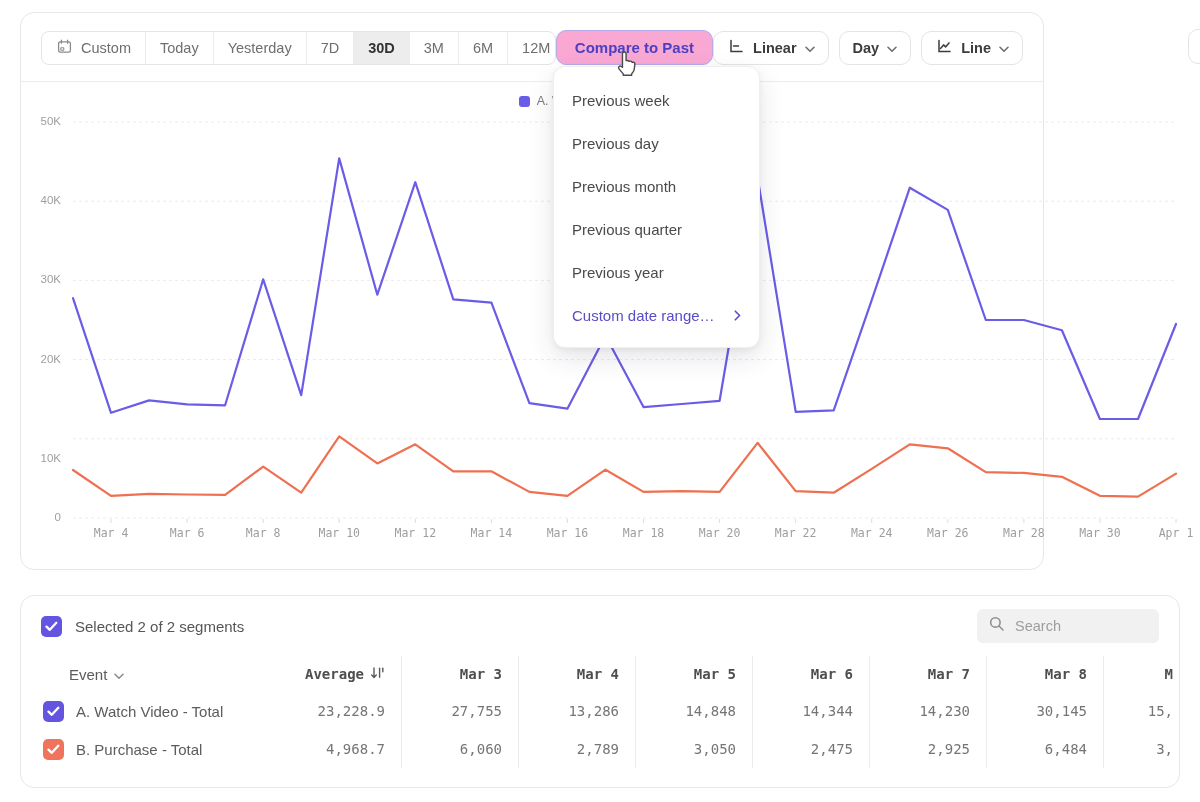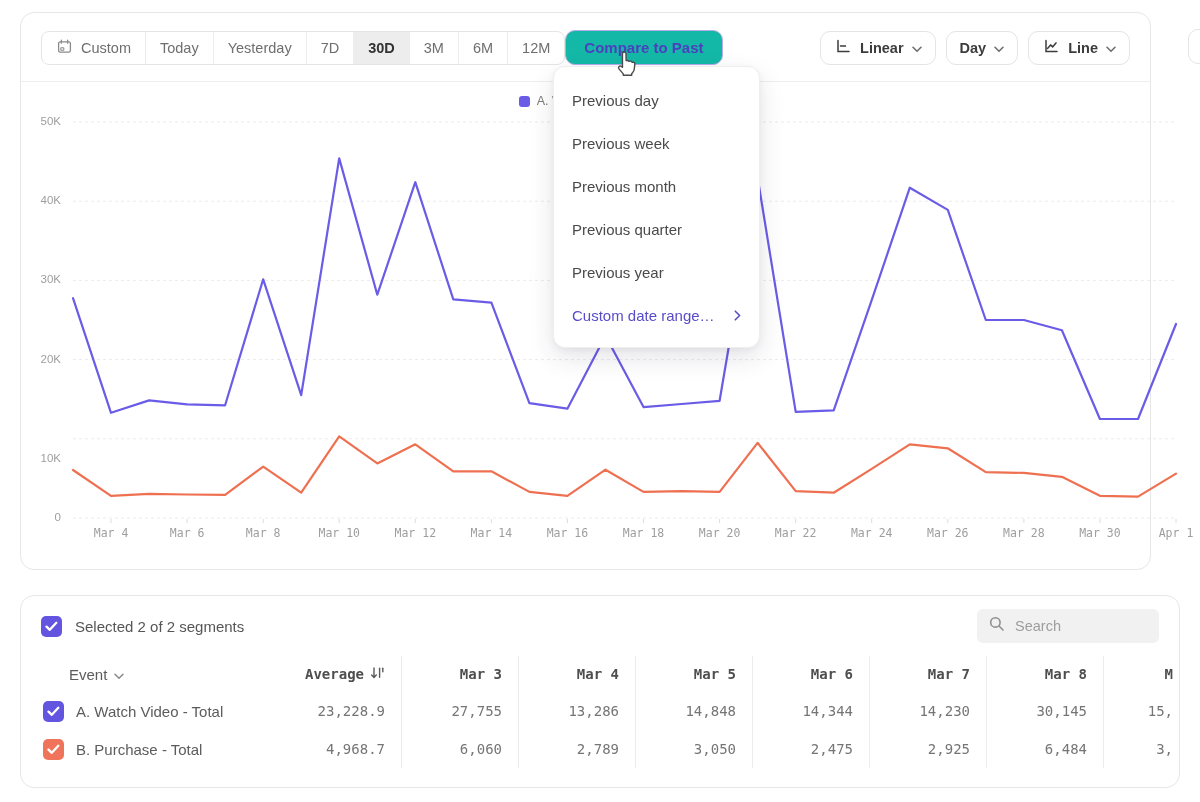--- a/index.html
+++ b/index.html
@@ -1,28 +1,28 @@
 <!DOCTYPE html>
 <html><head>
 <meta charset="utf-8">
 <style>
   *{box-sizing:border-box;margin:0;padding:0}
   html,body{width:1200px;height:802px}
   body{position:relative;background:#fff;overflow:hidden;font-family:"Liberation Sans",sans-serif;}
   .card{position:absolute;background:#fff;border:1px solid #e7e7e7;border-radius:14px}
-  #chart-card{left:20px;top:12px;width:1131px;height:558px}
+  #chart-card{left:20px;top:12px;width:1024px;height:558px}
   #segments-card{left:20px;top:595px;width:1160px;height:193px;overflow:hidden}
 
   
   .toolbar{display:flex;align-items:center;padding:17px 20px 16px;position:relative}
   .seg-group{display:flex;align-items:stretch;height:34px;border:1px solid #e5e5e5;border-radius:8px;overflow:hidden}
   .seg{display:flex;align-items:center;gap:8px;padding:0 14px;font-size:14.5px;color:#6e6e6e;border-left:1px solid #ececec;cursor:pointer;white-space:nowrap}
   .seg:first-child{border-left:none}
   .seg.active{background:#ededed;color:#333;font-weight:bold}
-  .compare-btn{height:35px;padding:8px 18px;display:flex;align-items:center;background:#14b8a6;border:1.5px solid #b5abe8;border-radius:10px;color:#4c40bf;font-size:15px;font-weight:bold;cursor:pointer;white-space:nowrap}
+  .compare-btn{height:35px;padding:8px 18px;display:flex;align-items:center;background:#f9a8d4;border:1.5px solid #b5abe8;border-radius:10px;color:#4c40bf;font-size:15px;font-weight:bold;cursor:pointer;white-space:nowrap}
   .right-ctls{margin-left:auto;display:flex;gap:10px}
   .ctl-btn{height:34px;display:flex;align-items:center;gap:8px;padding:0 13px;border:1px solid #e4e4e4;border-radius:10px;font-size:14.5px;font-weight:bold;color:#3c3c3c;background:#fff;cursor:pointer;white-space:nowrap}
   .divider{border-bottom:1px solid #ededed}
   #clipped-sliver{position:absolute;left:1188px;top:29px;width:24px;height:35px;border:1px solid #e4e4e4;border-radius:10px}
 
   
   .chart{position:relative;height:488px}
   .chart svg.plot{position:absolute;left:0;top:0}
   .legend{position:absolute;left:48px;top:12px;width:1107px;display:flex;justify-content:center;gap:18px}
   .legend-item{display:flex;align-items:center;gap:7px;font-size:12.5px;color:#7c7c7c}
@@ -279,22 +279,22 @@
           <div class="cell num sep">2,925</div>
           <div class="cell num sep">6,484</div>
           <div class="cell num sep cut">3,</div>
         </div>
       </div>
   </div>
 </div>
 
 <div id="compare-menu">
   <div id="menu-items">
+      <div class="menu-item">Previous week</div>
       <div class="menu-item">Previous day</div>
-      <div class="menu-item">Previous week</div>
       <div class="menu-item">Previous month</div>
       <div class="menu-item">Previous quarter</div>
       <div class="menu-item">Previous year</div>
     </div>
   <div class="menu-item custom">
     <span>Custom date range…</span>
     <span>
       <svg width="7" height="11" viewBox="0 0 7 11" fill="none">
           <path d="M1.3 1.2 5.6 5.5 1.3 9.8" stroke="#584cc8" stroke-width="1.6" stroke-linecap="round" stroke-linejoin="round"></path>
         </svg>

